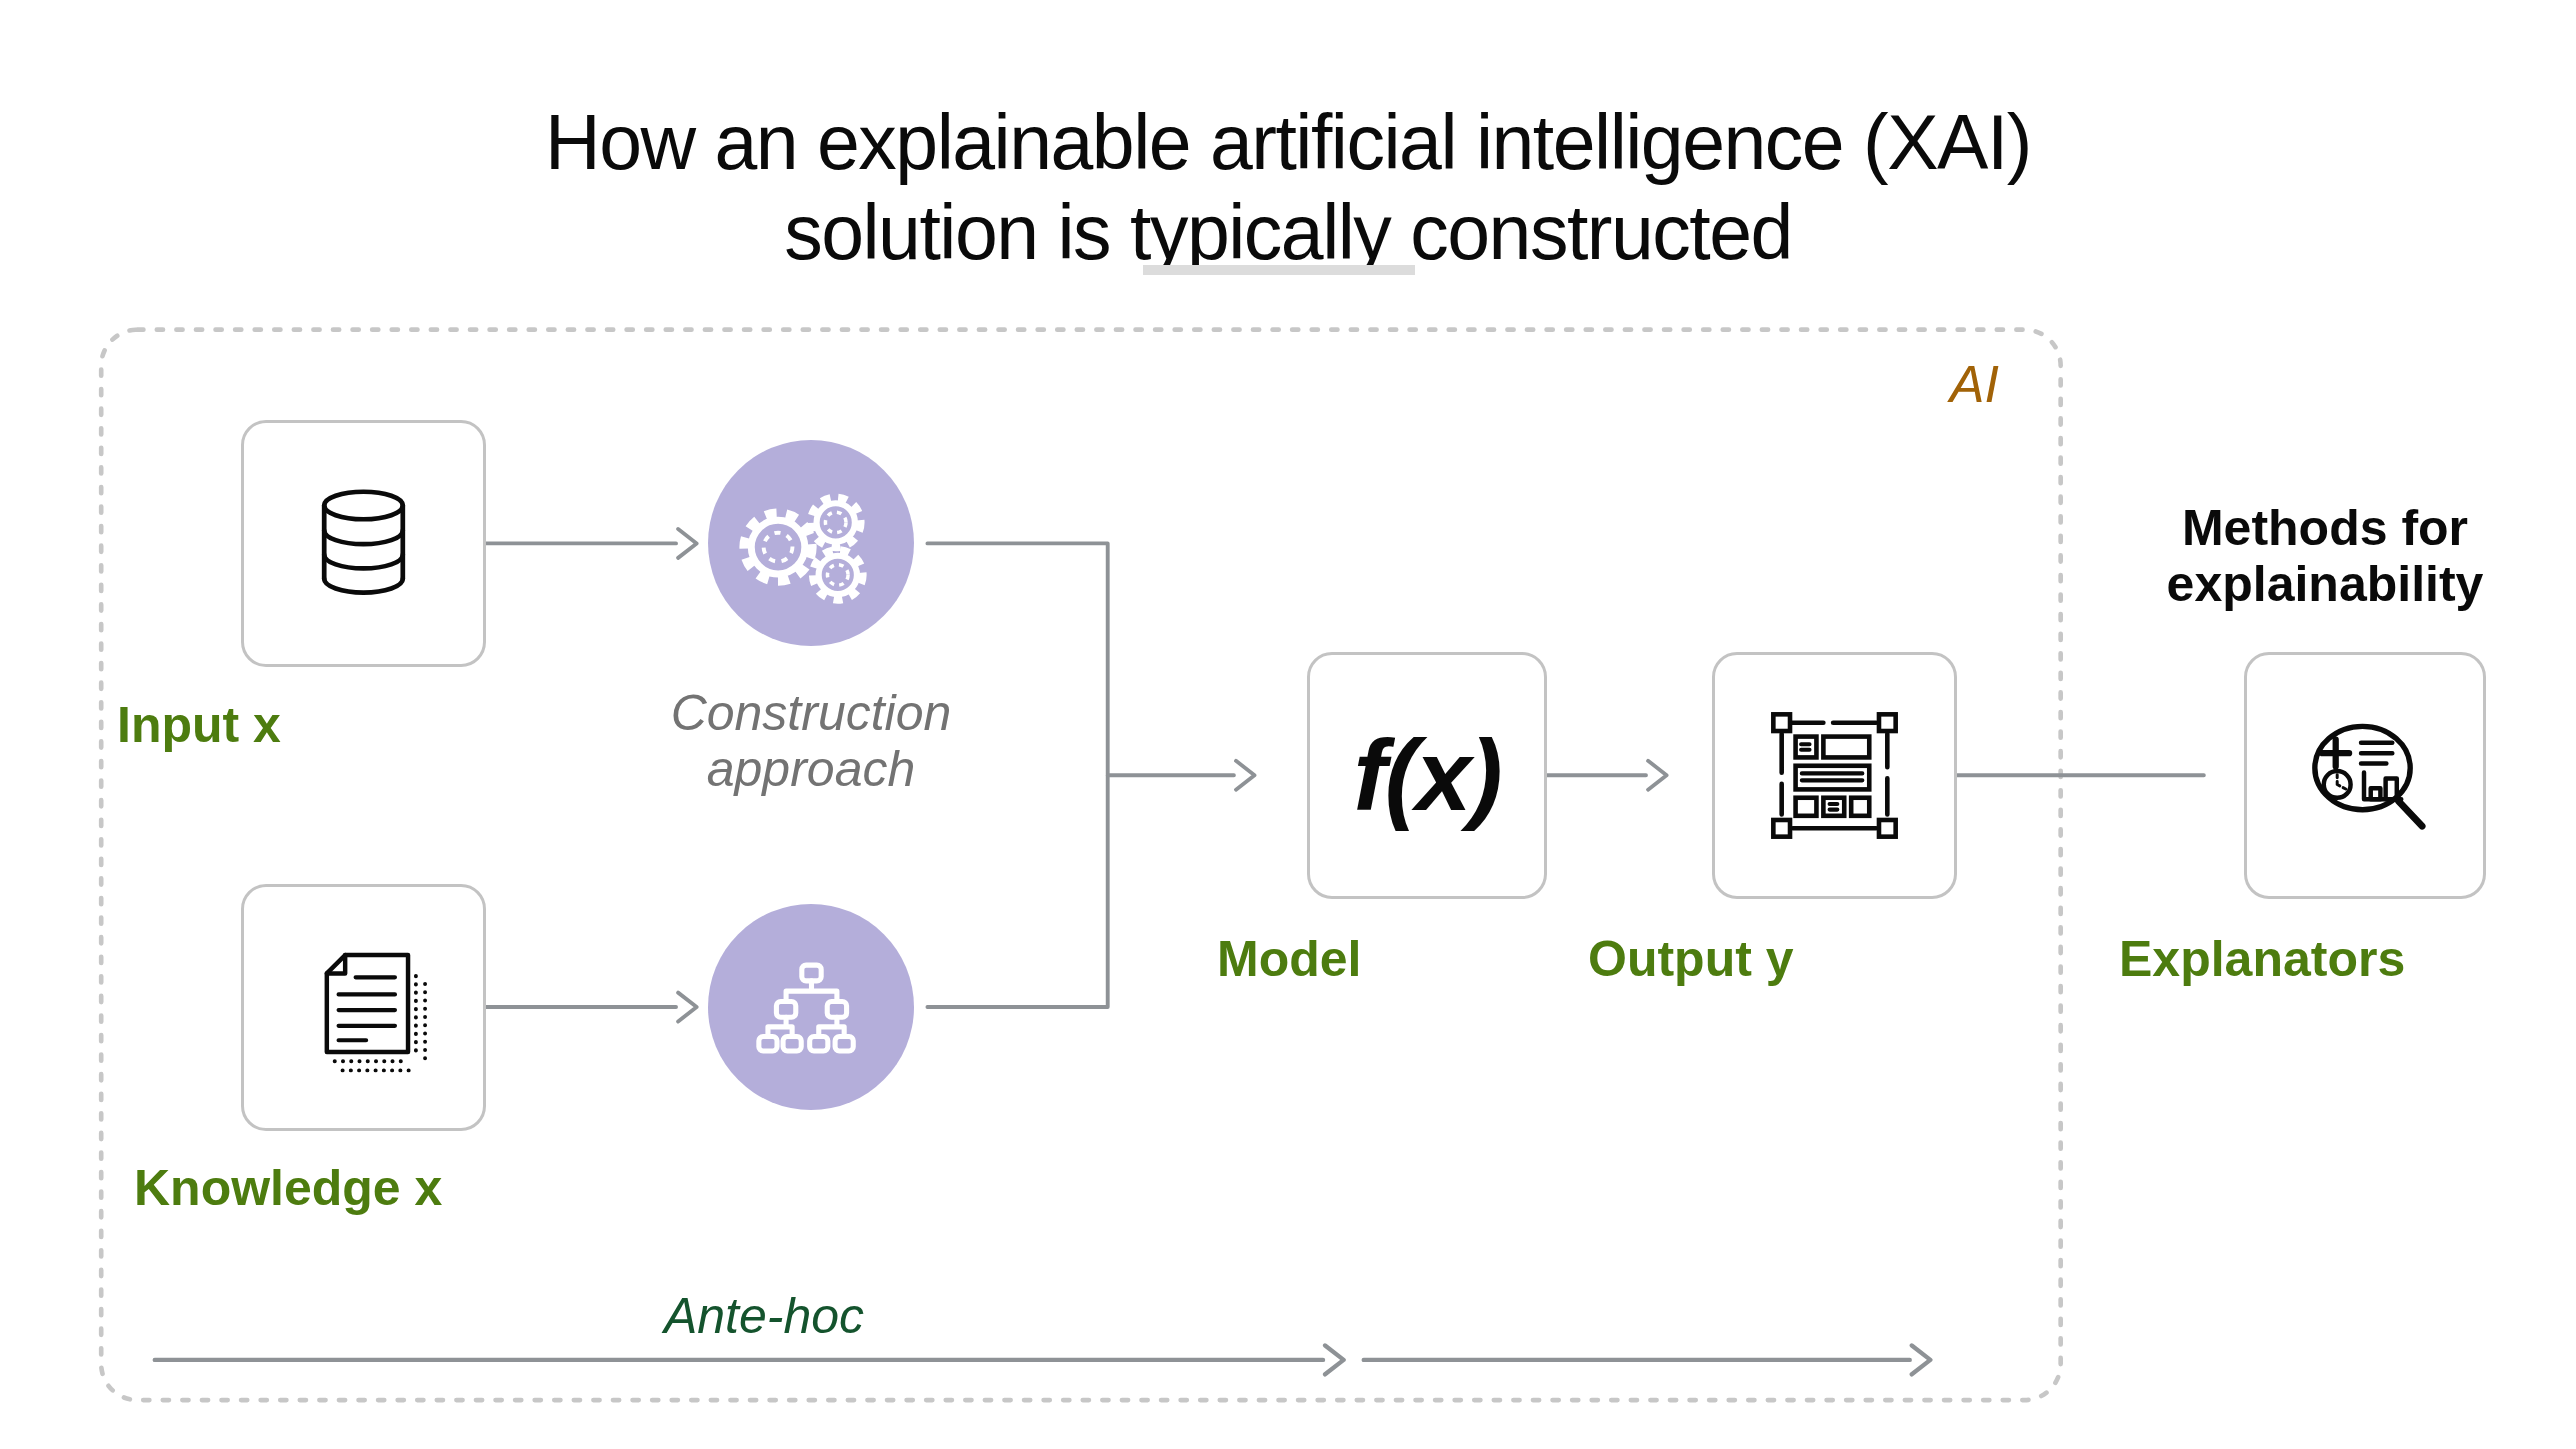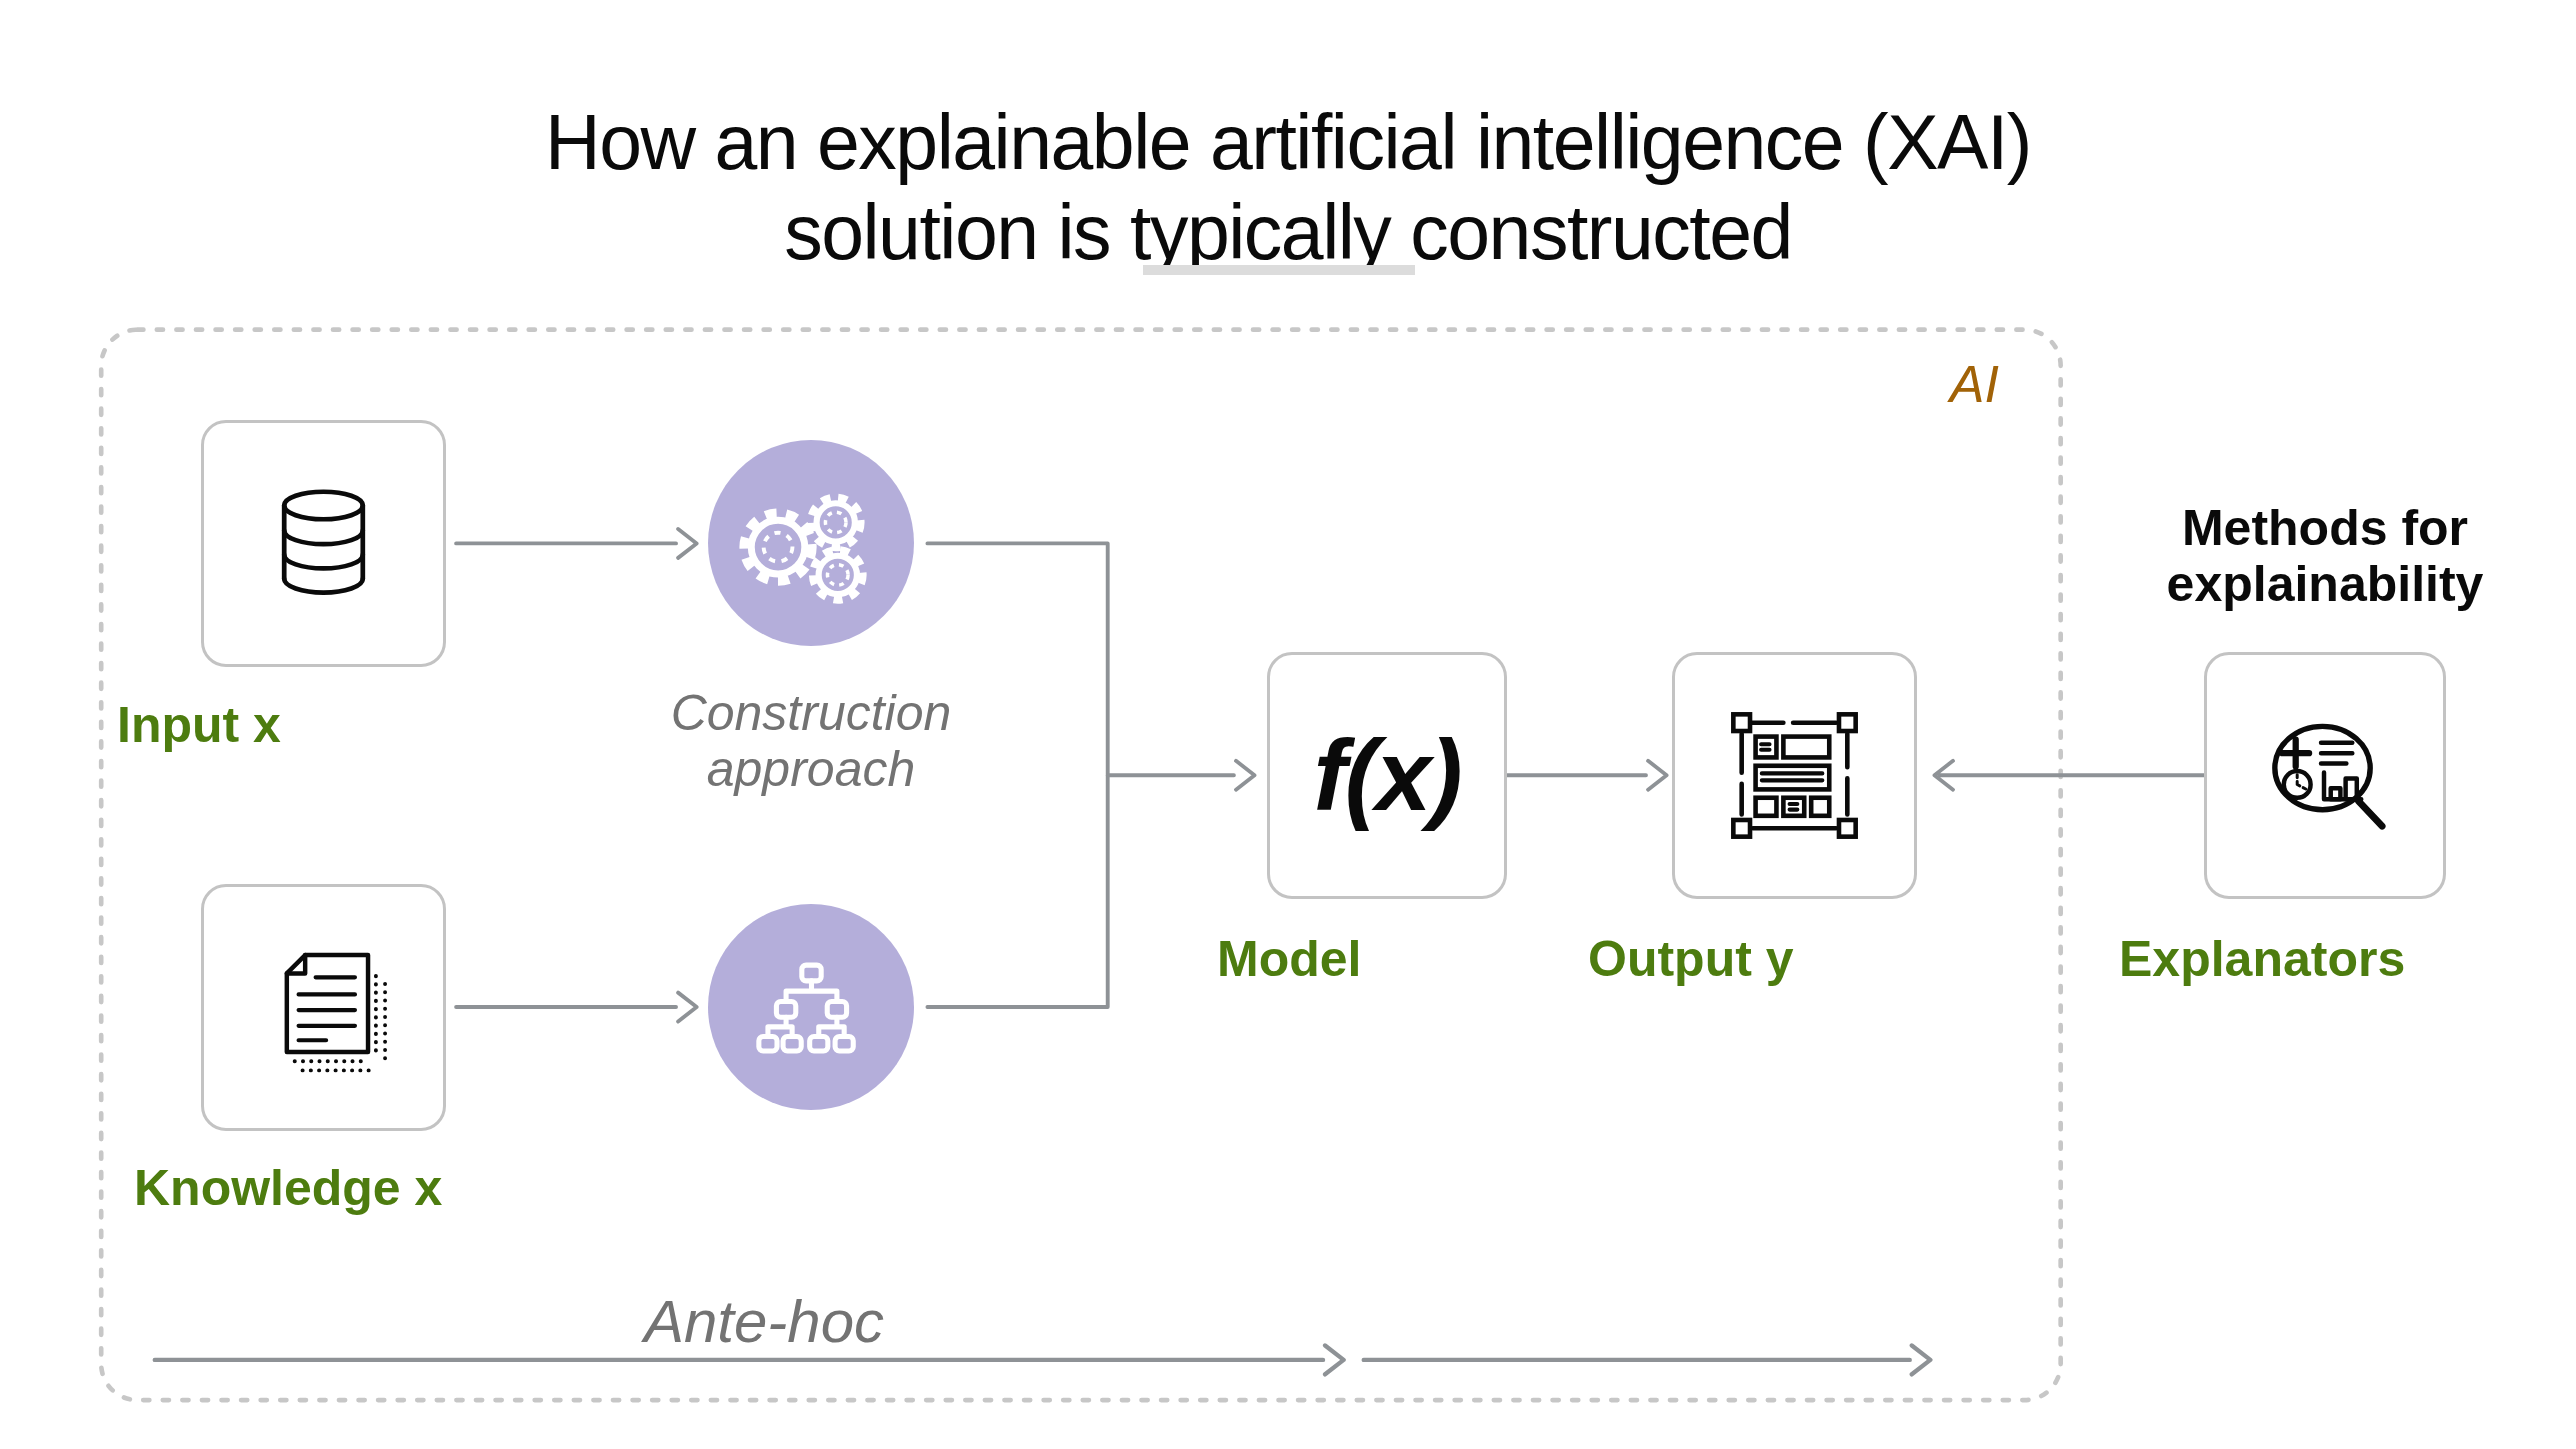--- a/index.html
+++ b/index.html
@@ -22,21 +22,21 @@
   .wires{position:absolute; left:0; top:0; z-index:0;}
   
   .ai-label{
     position:absolute; left:1844px; top:354px; width:155px; text-align:right;
     font-style:italic; font-size:52px; color:#a16207; z-index:2;
   }
   
   .node{
     position:absolute; background:#ffffff; border:3.6px solid #c3c3c3;
     border-radius:25px; box-sizing:border-box; z-index:1;
-    display:flex; align-items:center; justify-content:center;
+    display:flex; align-items:center; justify-content:center;margin-left:40px;
   }
   #input-box{left:201px; top:420px; width:245px; height:247px;}
   #knowledge-box{left:201px; top:884px; width:245px; height:247px;}
   #model-box{left:1267px; top:652px; width:240px; height:247px;}
   #output-box{left:1672px; top:652px; width:245px; height:247px;}
   #explanators-box{left:2204px; top:652px; width:242px; height:247px;}
   .formula{
     font-style:italic; font-weight:700; font-size:100px; letter-spacing:-2.1px;
   }
   
@@ -62,21 +62,21 @@
   }
   .ital-label span{display:block;}
   #construction-label{left:605px; top:685px;}
   .methods-heading{
     position:absolute; left:2119px; top:500px; width:412px; text-align:center;
     font-weight:700; font-size:50px; line-height:1.12; z-index:2;
   }
   .methods-heading span{display:block;}
   .axis-label{
     position:absolute; width:412px; text-align:center; font-style:italic;
-    font-size:60px; z-index:2; color:#737373;
+    font-size:50px; z-index:2; color:#14532d;
   }
   #ante-label{left:558px; top:1287px;}
   #post-label{left:1428px; top:1287px;}
 </style>
 </head>
 <body>
 
 <div class="canvas">
 
   <h1 class="title">

